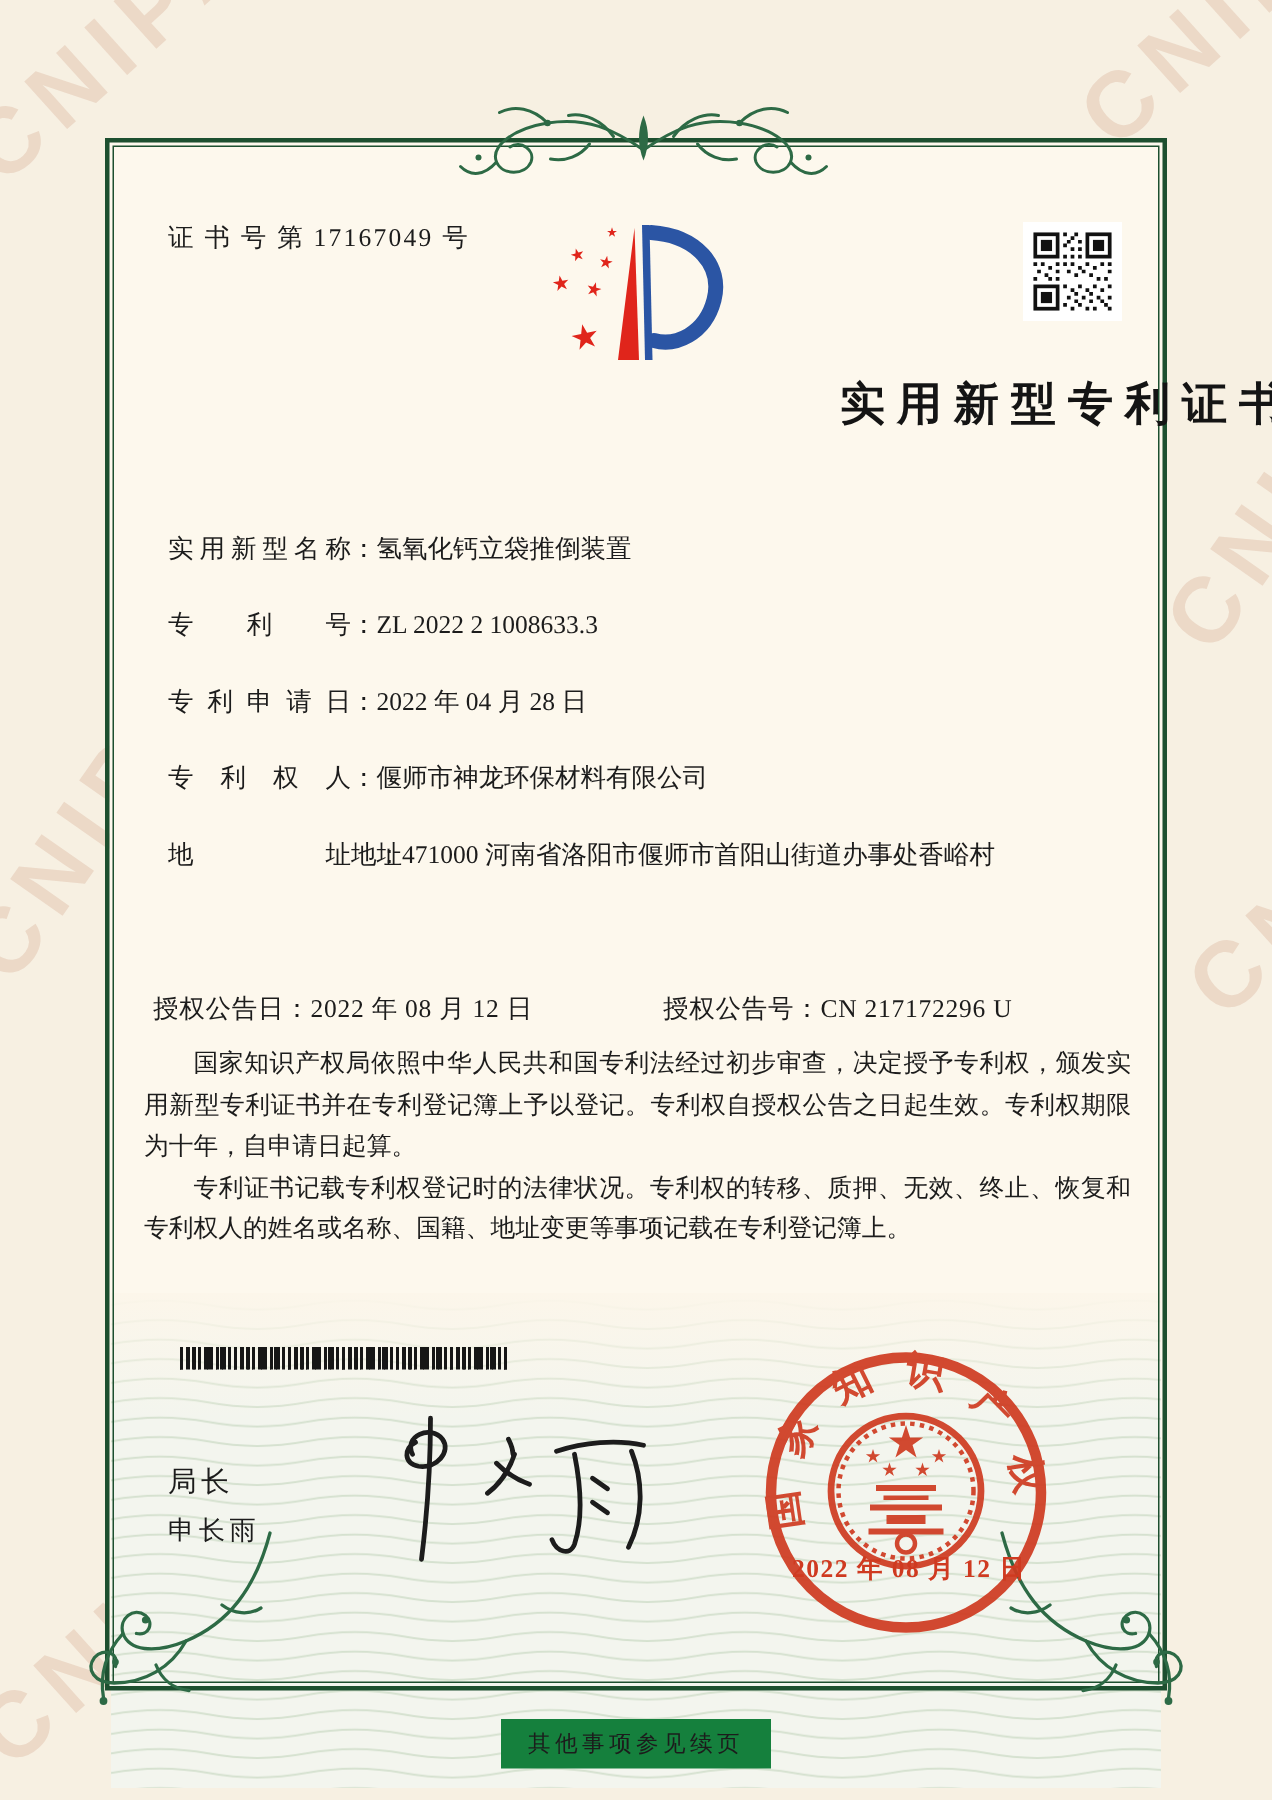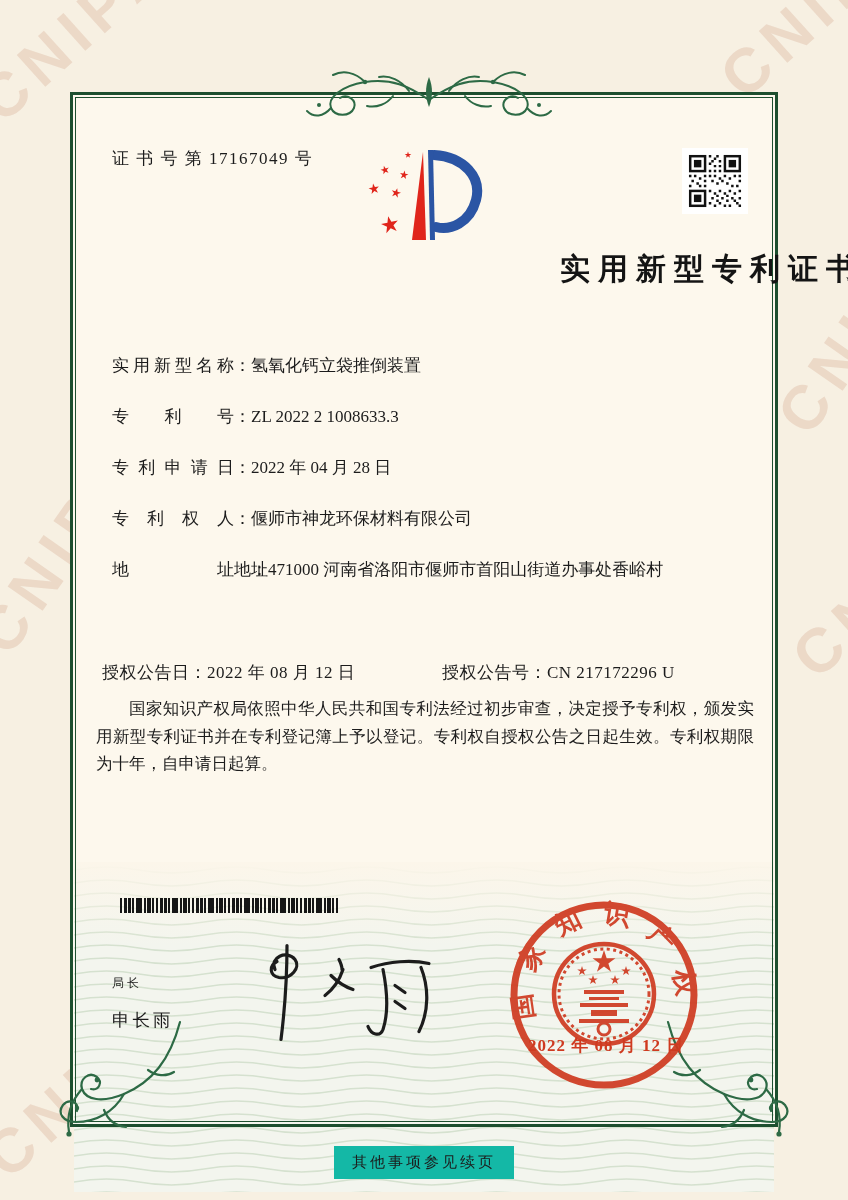--- a/index.html
+++ b/index.html
@@ -49,30 +49,30 @@
   
   .bodytext{position:absolute; left:96px; top:695px; width:658px; font-size:16.5px;
     line-height:27.5px; text-align:justify;}
   .bodytext p{margin:0; text-indent:2em;}
   
   .barcode{position:absolute; left:120px; top:898px; width:218px; height:15px;
     background-image:
       repeating-linear-gradient(90deg,#161616 0 2px,transparent 2px 4px),
       repeating-linear-gradient(90deg,#161616 0 1px,transparent 1px 6px),
       repeating-linear-gradient(90deg,#161616 0 2px,transparent 2px 9px);}
-  .director-title{position:absolute; left:112px; top:975px; font-size:12px; letter-spacing:3px;}
+  .director-title{position:absolute; left:112px; top:975px; font-size:19px; letter-spacing:3px;}
   .director-name{position:absolute; left:112px; top:1008px; font-size:17.5px; letter-spacing:3px;}
   .signature{position:absolute; left:225px; top:938px; width:230px; height:108px;}
   .seal{position:absolute; left:505px; top:898px; width:198px; height:198px;}
   .seal-date{position:absolute; left:528px; top:1034px; font-size:17px; font-weight:bold;
     color:#cf3a20; letter-spacing:1px; white-space:nowrap;}
   .page-num{position:absolute; left:0; top:1091px; width:100%; text-align:center;
     font-size:14.5px; letter-spacing:2px;}
   .note{position:absolute; left:50%; top:1146px; transform:translateX(-50%);
-    background:#14b8a6; padding:7px 18px; font-size:15px; letter-spacing:3px; white-space:nowrap;}
+    background:#15803d; padding:7px 18px; font-size:15px; letter-spacing:3px; white-space:nowrap;}
 </style>
 </head>
 <body>
 
 <div class="page">
 
   <span class="wm wm1">CNIPA</span>
   <span class="wm wm2">CNIPA</span>
   <span class="wm wm3">CNIPA</span>
   <span class="wm wm4">CNIPA</span>
@@ -189,20 +189,21 @@
     <div class="frow"><span class="flabel">专利申请日</span><span class="fcolon">：</span><span class="fvalue">2022 年 04 月 28 日</span></div>
     <div class="frow"><span class="flabel">专利权人</span><span class="fcolon">：</span><span class="fvalue">偃师市神龙环保材料有限公司</span></div>
     <div class="frow"><span class="flabel">地址</span><span class="fcolon" hidden="">地址</span><span class="fcolon">：</span><span class="fvalue">471000 河南省洛阳市偃师市首阳山街道办事处香峪村</span></div>
   </div>
 
   <div class="grant-left"><span>授权公告日</span><span>：</span><span>2022 年 08 月 12 日</span></div>
   <div class="grant-right"><span>授权公告号</span><span>：</span><span>CN 217172296 U</span></div>
 
   <div class="bodytext">
     <p>国家知识产权局依照中华人民共和国专利法经过初步审查，决定授予专利权，颁发实用新型专利证书并在专利登记簿上予以登记。专利权自授权公告之日起生效。专利权期限为十年，自申请日起算。</p>
+    <p>专利证书记载专利权登记时的法律状况。专利权的转移、质押、无效、终止、恢复和专利权人的姓名或名称、国籍、地址变更等事项记载在专利登记簿上。</p>
   </div>
 
   <div class="barcode"></div>
 
   <div class="director-title">局长</div>
   <div class="director-name">申长雨</div>
 
   <svg class="signature" viewBox="0 0 230 105">
     <g fill="none" stroke="#1c1c1c" stroke-width="3.2" stroke-linecap="round">
       <path d="M50 30 C44 18 62 10 70 20 C76 28 66 40 54 38 C44 36 44 26 52 22"></path>

